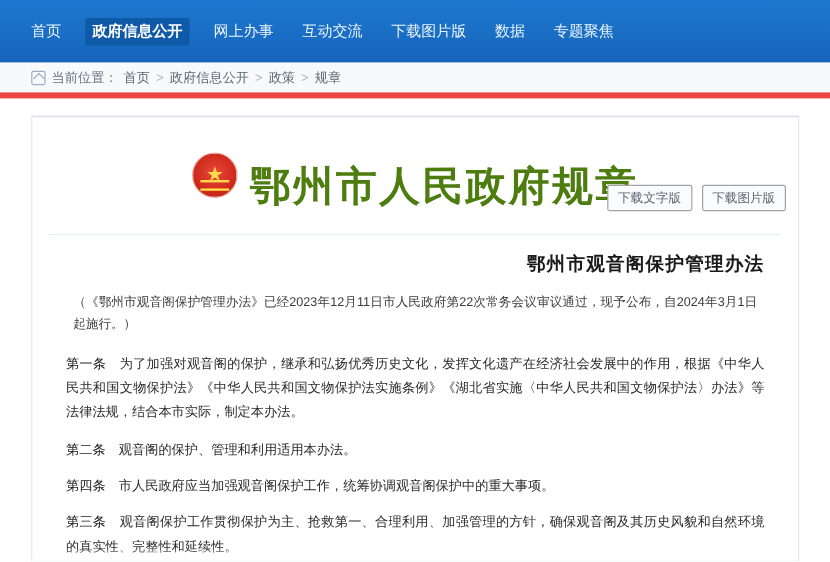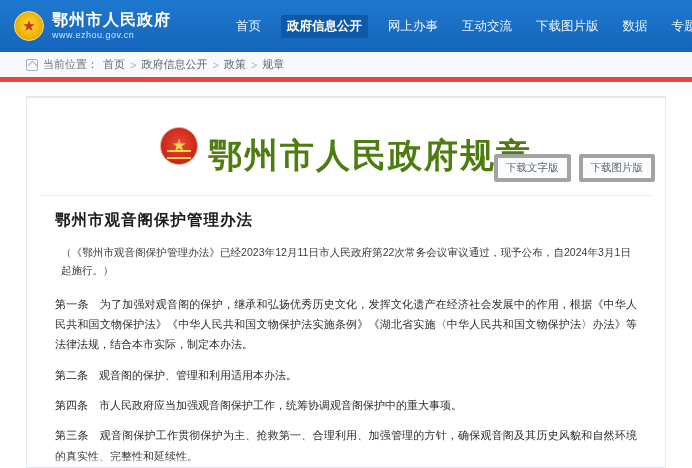--- a/index.html
+++ b/index.html
@@ -172,40 +172,40 @@
     margin-top: 21px;
   }
   .dl-row {
     position: absolute;
     right: 10px;
     top: 56px;
     display: flex;
     gap: 8px;
   }
   .dl-btn {
-    border: 4px solid #a3a3a3;
+    border: 1px solid #a3a3a3;
     background: #fafbfc;
     color: #5d6771;
     font-size: 10.5px;
     padding: 3px 8px;
     border-radius: 2px;
     cursor: pointer;
     white-space: nowrap;
     text-align: center;
   }
   .divider {
     height: 1px;
     background: #e6ebf0;
     margin: 8px 14px 0 14px;
   }
   .doc-body {
     padding: 14px 28px 0 28px;
   }
   .doc-title {
-    text-align: left;
+    text-align: right;
     font-family: "DejaVu Serif", "Liberation Serif", serif;
     font-size: 15.5px;
     font-weight: bold;
     color: #1a1a1a;
     letter-spacing: 1px;
     margin-bottom: 12px;
   }
   .doc-note {
     font-size: 10.5px;
     color: #3c3c3c;
@@ -227,27 +227,20 @@
     left: 0; right: 0; bottom: 0;
     height: 10px;
     background: linear-gradient(180deg, rgba(255,255,255,0) 0%, #ffffff 100%);
     pointer-events: none;
   }
 </style>
 </head>
 <body>
 
 <div class="header">
-  <div class="brand">
-    <div class="emblem"></div>
-    <div class="brand-text">
-      <div class="brand-title">鄂州市人民政府</div>
-      <div class="brand-url">www.ezhou.gov.cn</div>
-    </div>
-  </div>
   <div class="nav">
     <div class="nav-item">首页</div>
     <div class="nav-item active">政府信息公开</div>
     <div class="nav-item">网上办事</div>
     <div class="nav-item">互动交流</div>
     <div class="nav-item">下载图片版</div>
     <div class="nav-item">数据</div>
     <div class="nav-item">专题聚焦</div>
 
   </div>

